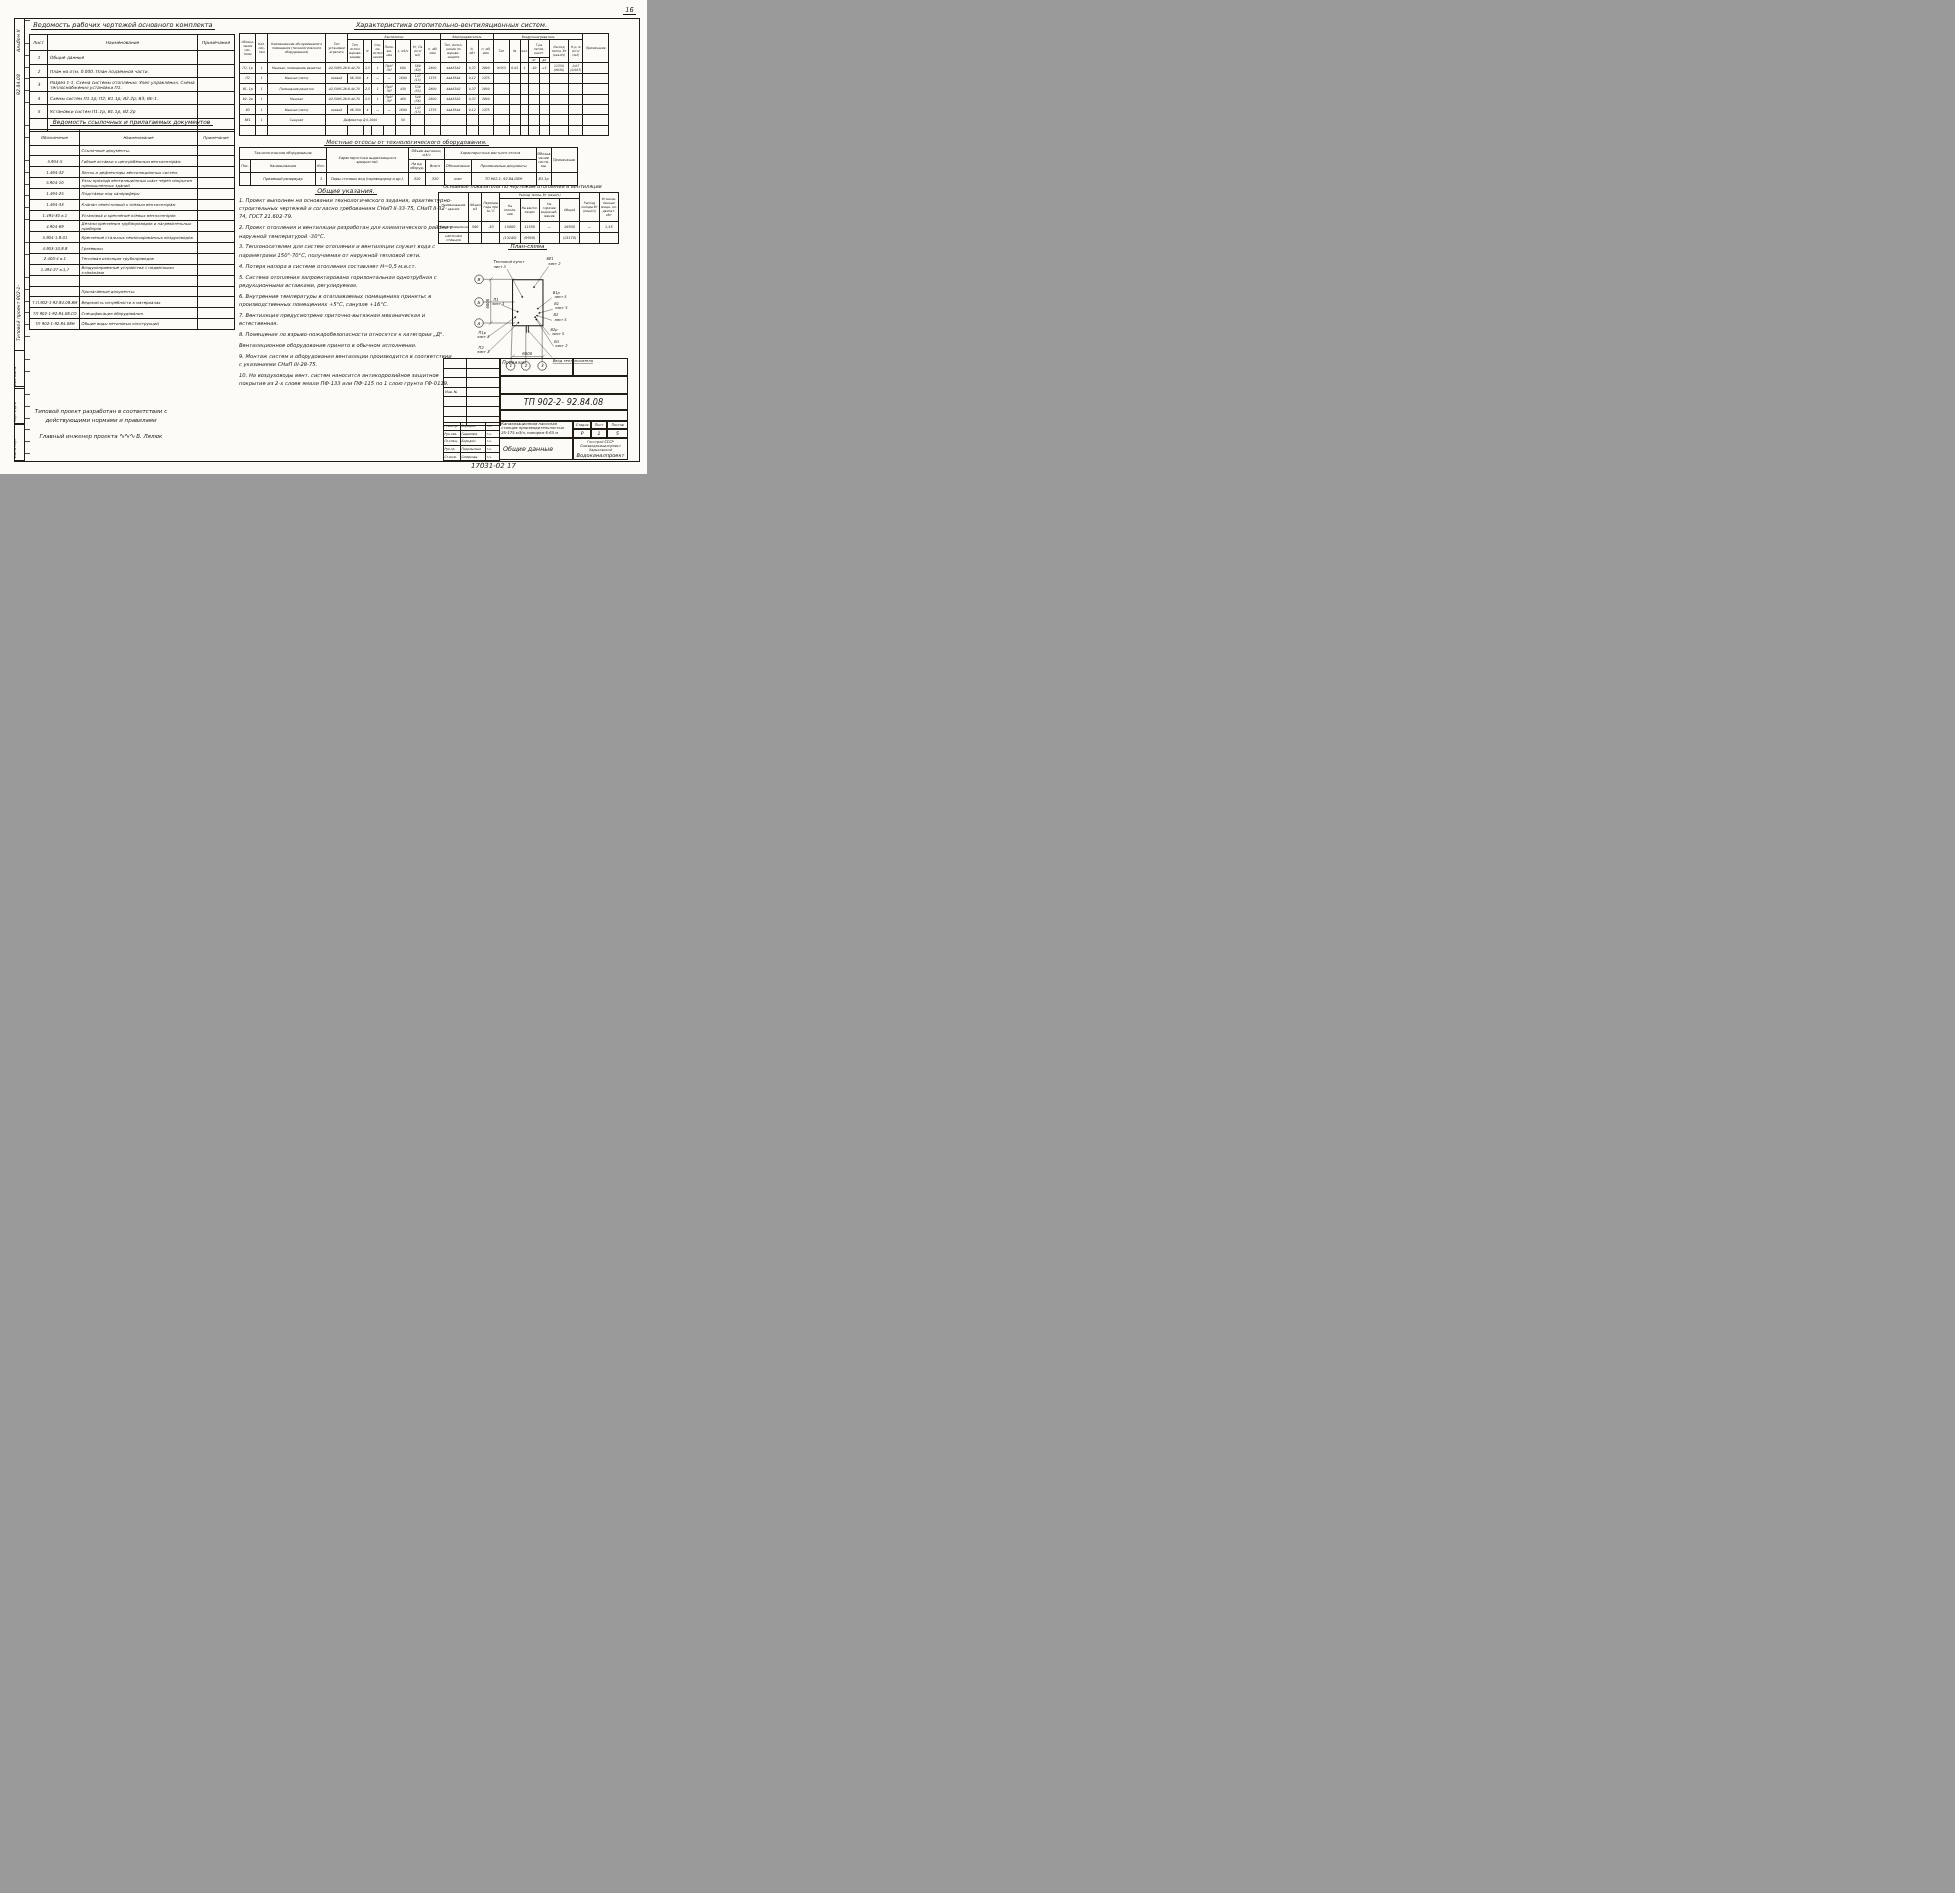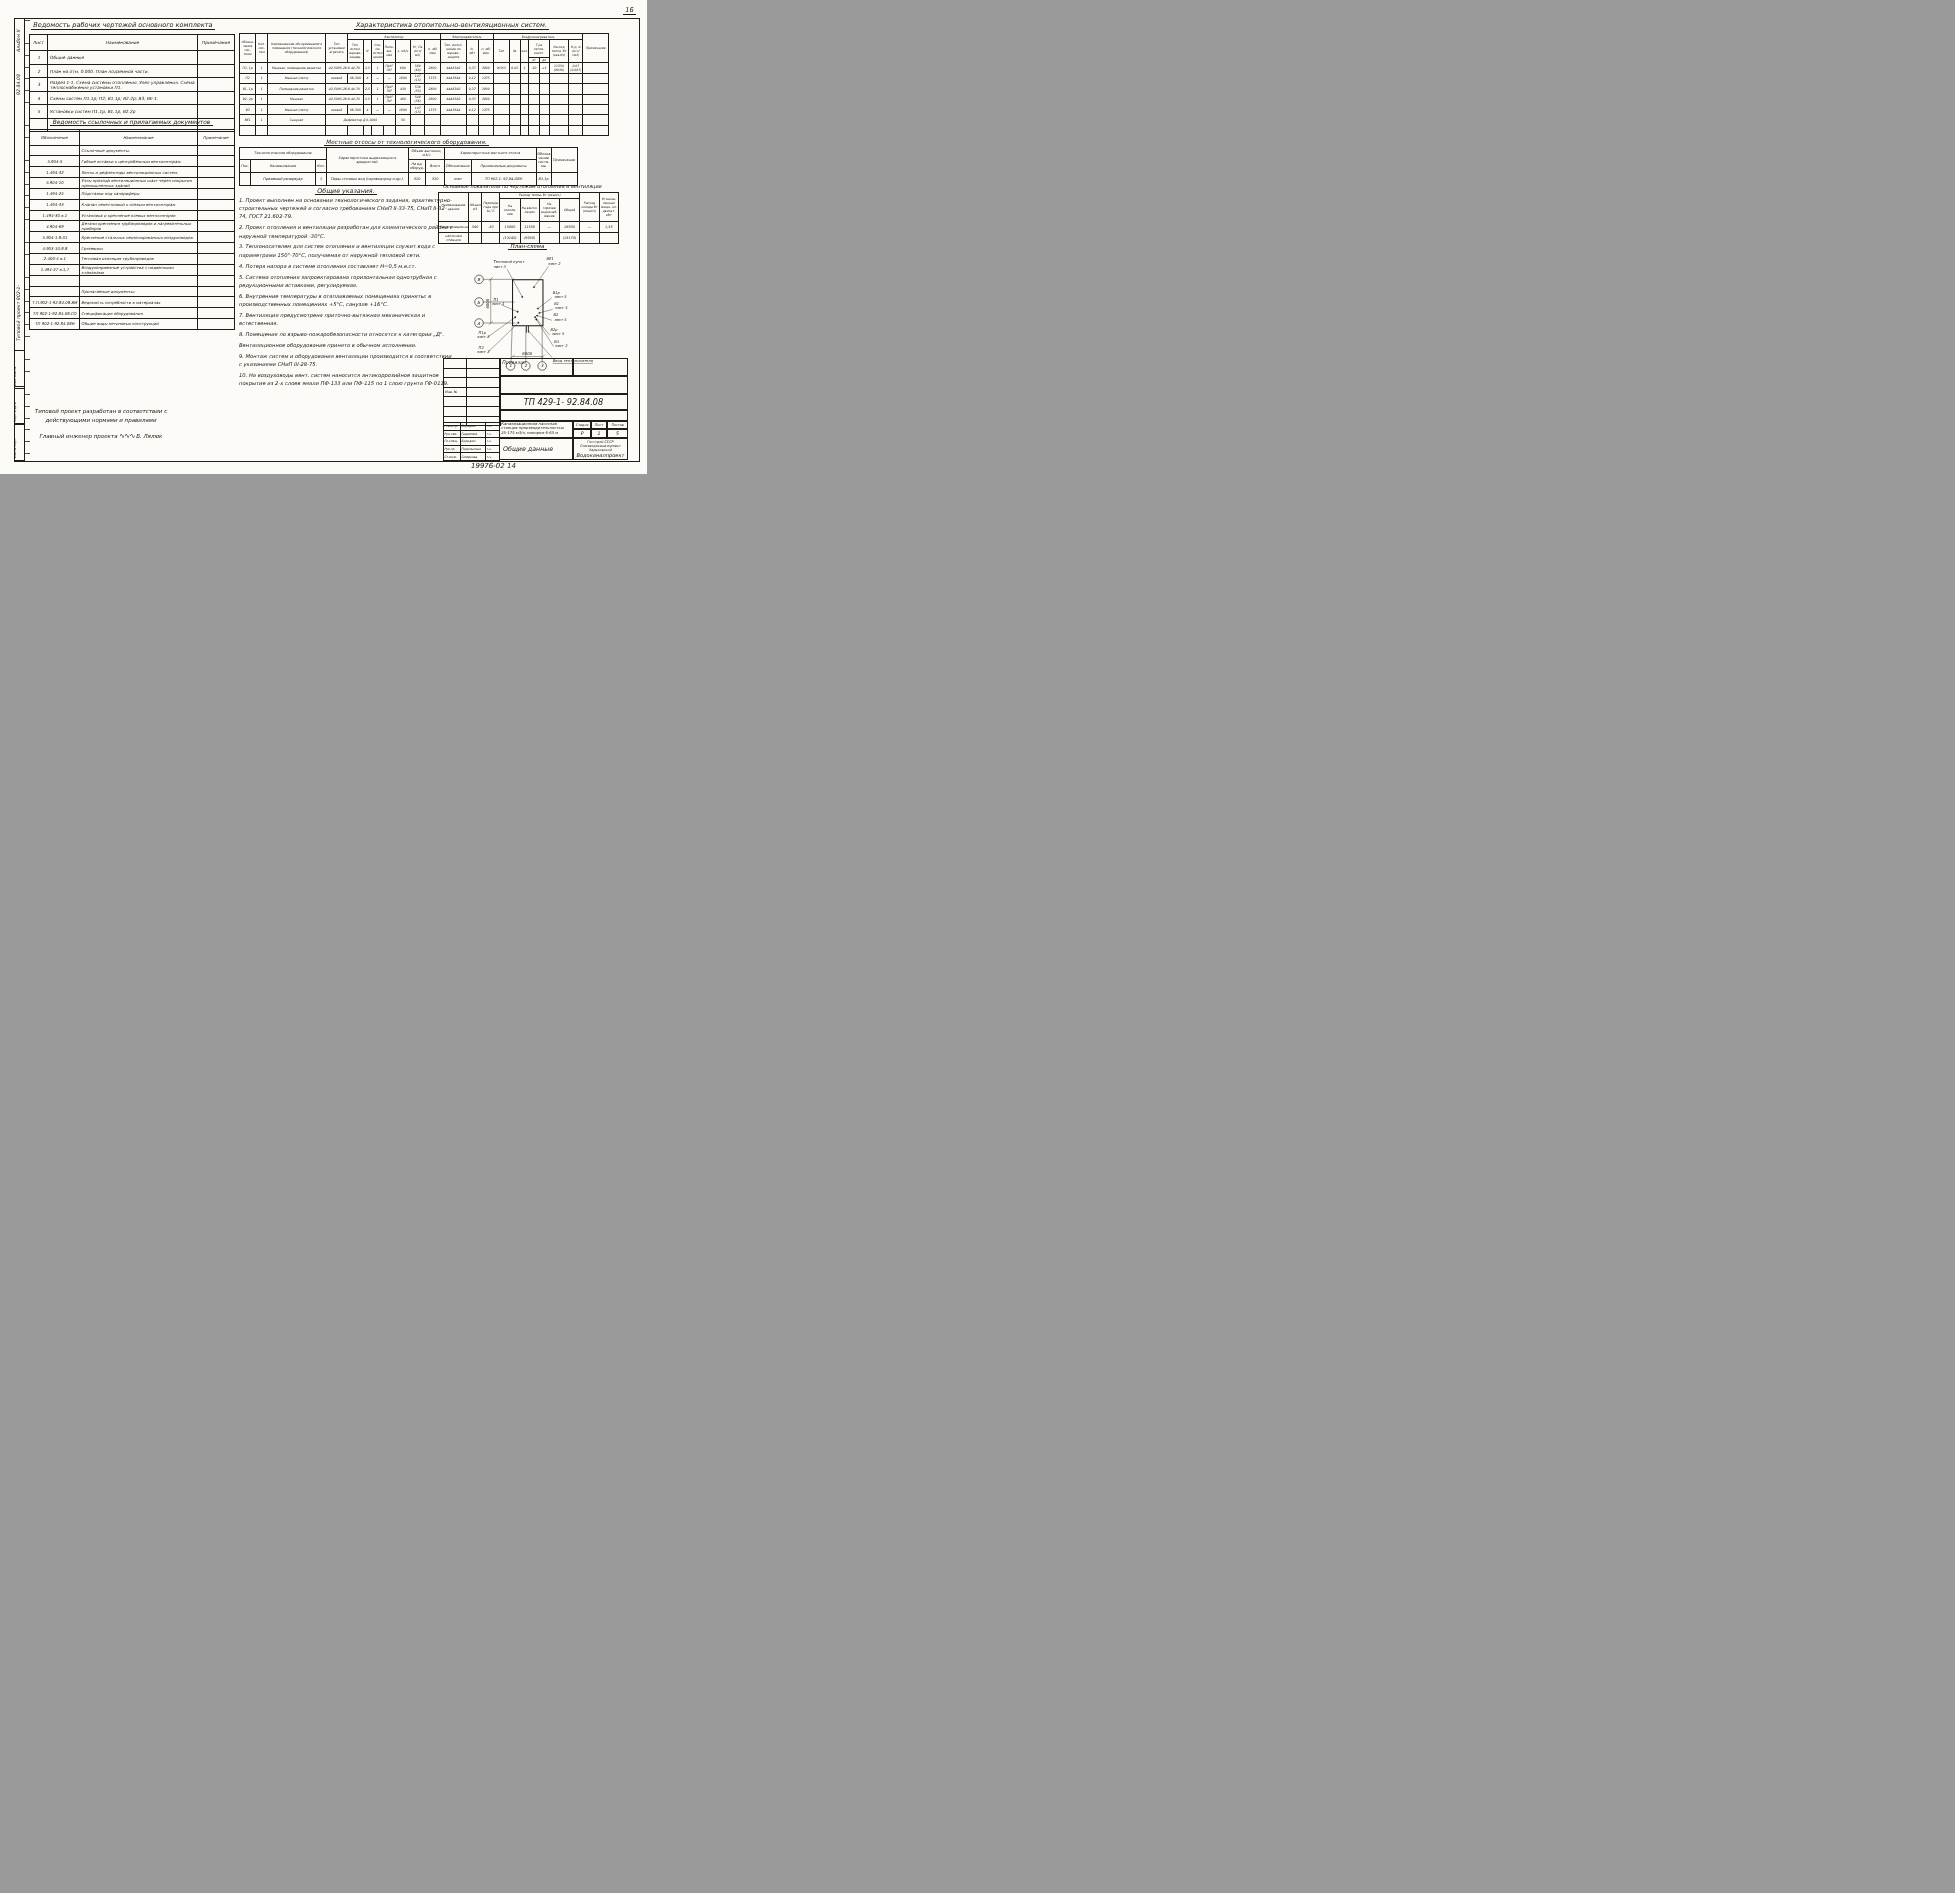--- a/index.html
+++ b/index.html
@@ -743,32 +743,32 @@
           <td>Ст.инж.</td>
           <td>Смирнова</td>
           <td>∿∿</td>
         </tr>
       </tbody>
   </table>
 
   <div class="cellbox" style="left:499px;top:358px;width:74px;height:18px;font-size:4.7px;padding:1.2px 2.3px;">Привязан</div>
   <div class="cellbox" style="left:573px;top:358px;width:55px;height:18px;"></div>
   <div class="cellbox" style="left:499px;top:376px;width:129px;height:18px;"></div>
-  <div class="cellbox tc" style="left:499px;top:394px;width:129px;height:15.6px;font-size:8.2px;line-height:15px;">ТП 429-1- 92.84.08</div>
+  <div class="cellbox tc" style="left:499px;top:394px;width:129px;height:15.6px;font-size:8.2px;line-height:15px;">ТП 902-2- 92.84.08</div>
   <div class="cellbox" style="left:499px;top:410px;width:129px;height:11px;"></div>
   <div class="cellbox" style="left:499px;top:421px;width:74px;height:17px;font-size:3.8px;line-height:1.08;padding:0.4px 1.2px;">Канализационная насос­ная станция производитель­ностью 25-175 м3/ч, напором 6-65 м</div>
   <div class="cellbox tc" style="left:573px;top:421px;width:18.4px;height:7.8px;font-size:3.3px;line-height:7.4px;">Стадия</div>
   <div class="cellbox tc" style="left:591px;top:421px;width:16px;height:7.8px;font-size:3.3px;line-height:7.4px;">Лист</div>
   <div class="cellbox tc" style="left:607px;top:421px;width:21px;height:7.8px;font-size:3.3px;line-height:7.4px;">Листов</div>
   <div class="cellbox tc" style="left:573px;top:429px;width:18.4px;height:9px;font-size:4.7px;line-height:8.2px;">Р</div>
   <div class="cellbox tc" style="left:591px;top:429px;width:16px;height:9px;font-size:4.7px;line-height:8.2px;">1</div>
   <div class="cellbox tc" style="left:607px;top:429px;width:21px;height:9px;font-size:4.7px;line-height:8.2px;">5</div>
   <div class="cellbox" style="left:499px;top:438px;width:74px;height:21.5px;font-size:6.3px;padding:5.5px 3.1px 0 3.1px;">Общие данные</div>
   <div class="cellbox tc" style="left:573px;top:438px;width:55px;height:21.5px;padding-top:0.8px;">
     <div style="font-size:3.4px;">Госстрой СССР</div>
     <div style="font-size:3.4px;">Союзводоканалпроект</div>
     <div style="font-size:3.4px;">Харьковский</div>
     <div style="font-size:5.1px;">Водоканалпроект</div>
   </div>
 
-  <div class="abs" style="left:471px;top:462px;font-size:7px;">19976-02  14</div>
+  <div class="abs" style="left:471px;top:462px;font-size:7px;">17031-02  17</div>
 </div>
 
 
 </body></html>

